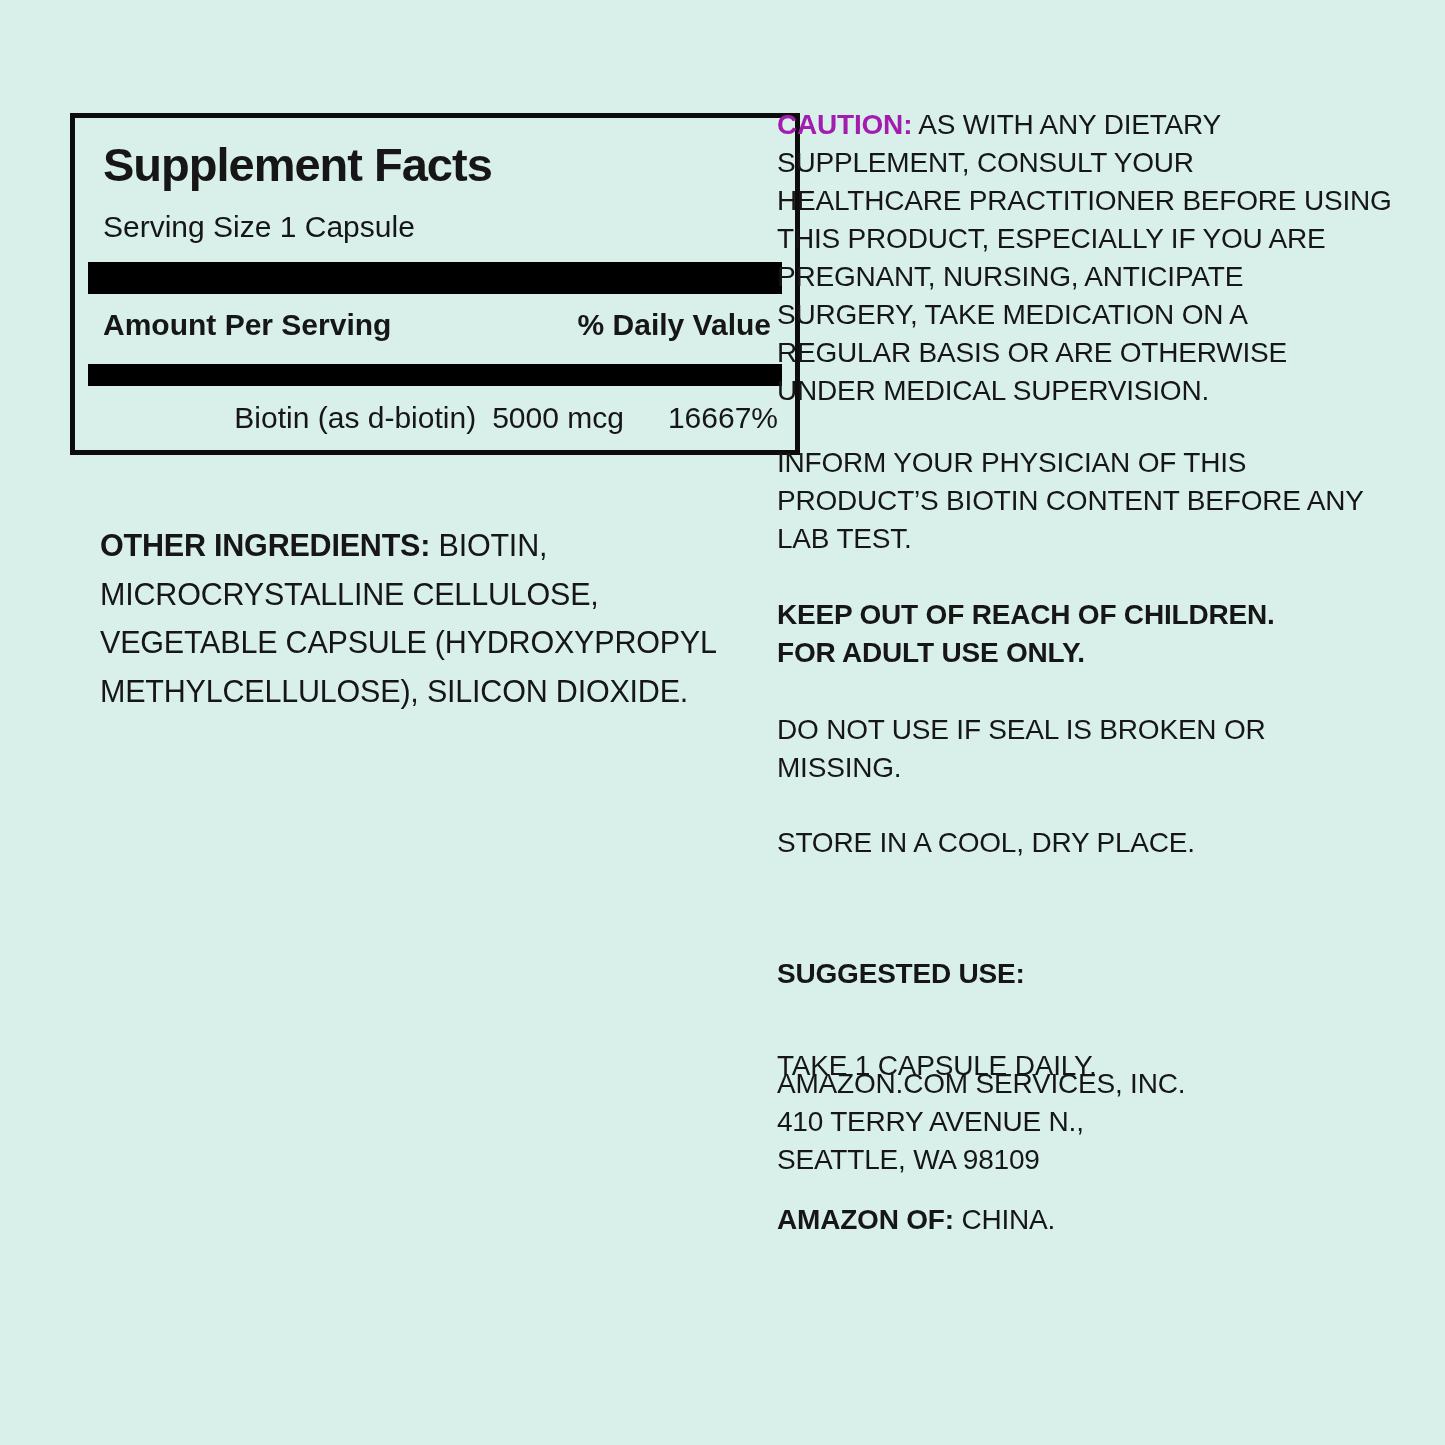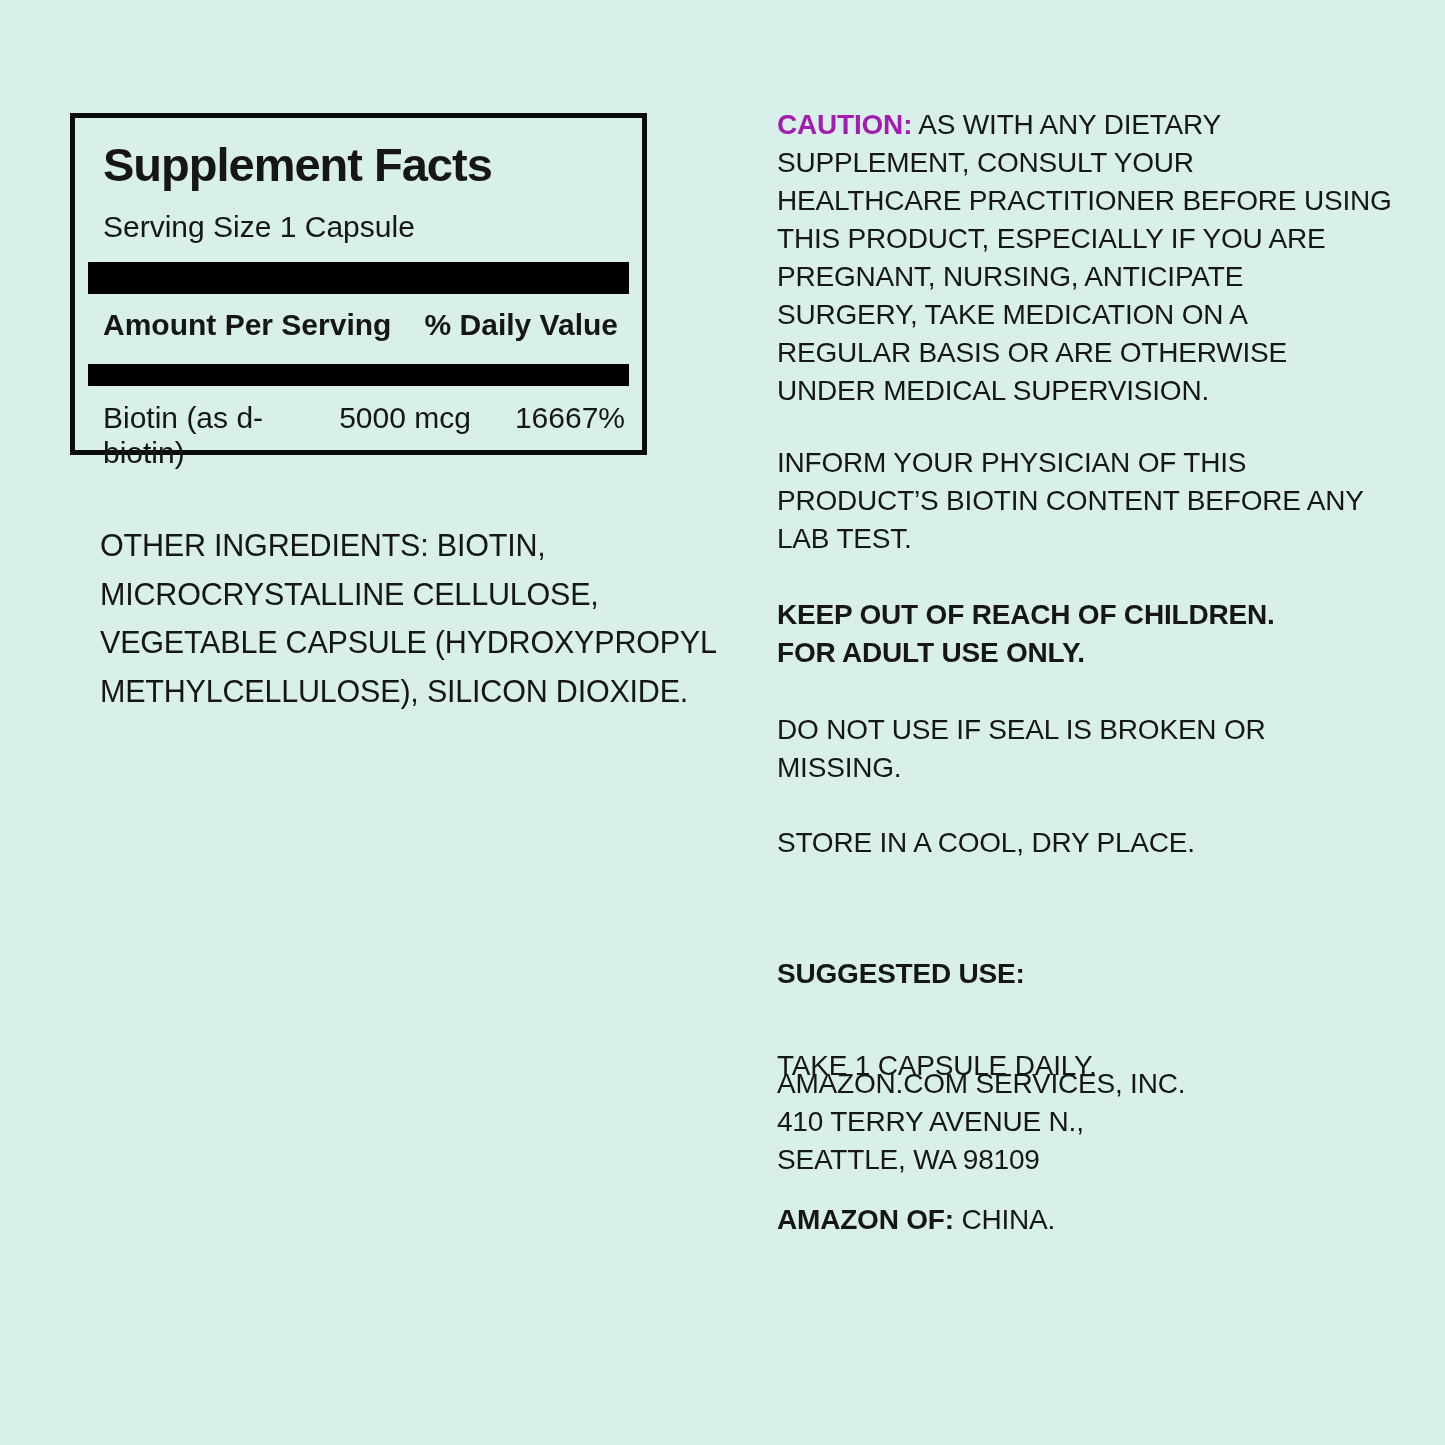--- a/index.html
+++ b/index.html
@@ -4,33 +4,33 @@
 <style>
   * { margin:0; padding:0; box-sizing:border-box; }
   html,body { background:#d9f0ea; }
   .canvas {
     position:relative; width:1445px; height:1445px;
     background:#d9f0ea; overflow:hidden;
     font-family:"Liberation Sans", sans-serif;
     color:#161616;
   }
   
-  .sf-panel { position:absolute; left:70px; top:113px; width:577px; height:342px; border:5px solid #0c0c0c; }
+  .sf-panel { position:absolute; left:70px; top:113px; width:730px; height:342px; border:5px solid #0c0c0c;text-align:right; }
   .sf-title { position:absolute; left:28px; top:20px; font-size:47px; font-weight:700; letter-spacing:-1px; line-height:1.15; }
   .sf-serving { position:absolute; left:28px; top:92px; font-size:30px; line-height:1.15; }
   .sf-bar { position:absolute; left:13px; right:13px; background:#000; }
   .sf-bar.thick { top:144px; height:32px; }
   .sf-bar.thin  { top:246px; height:22px; }
   .sf-colheads { position:absolute; left:28px; right:24px; top:190px; display:flex; justify-content:space-between; font-size:30px; font-weight:700; line-height:1.15; }
   .sf-row { position:absolute; left:28px; right:17px; top:283px; display:flex; align-items:baseline; font-size:30px; line-height:1.15;gap:16px; }
   .sf-row .name { flex:1; }
   .sf-row .dv { margin-left:28px; }
   
   .other-ing { position:absolute; left:100px; top:521px; width:700px; font-size:30.5px; line-height:48.5px; letter-spacing:-0.2px; white-space:pre-line; }
-  .other-ing .lbl { font-weight:400; }
+  .other-ing .lbl { font-weight:700; }
   
   .rc { position:absolute; left:777px; width:660px; font-size:28px; line-height:38px; letter-spacing:-0.2px; white-space:pre-line; }
   .rc.bold { font-weight:700; }
   .lbl { font-weight:700; }
   .red { color:#a21caf; font-weight:700; }
   .rc .sub { white-space:pre-line;margin-top:16px; }
   .p-caution   { top:106px; }
   .p-inform    { top:444px; }
   .p-keepout   { top:596px; }
   .p-seal      { top:711px; }

